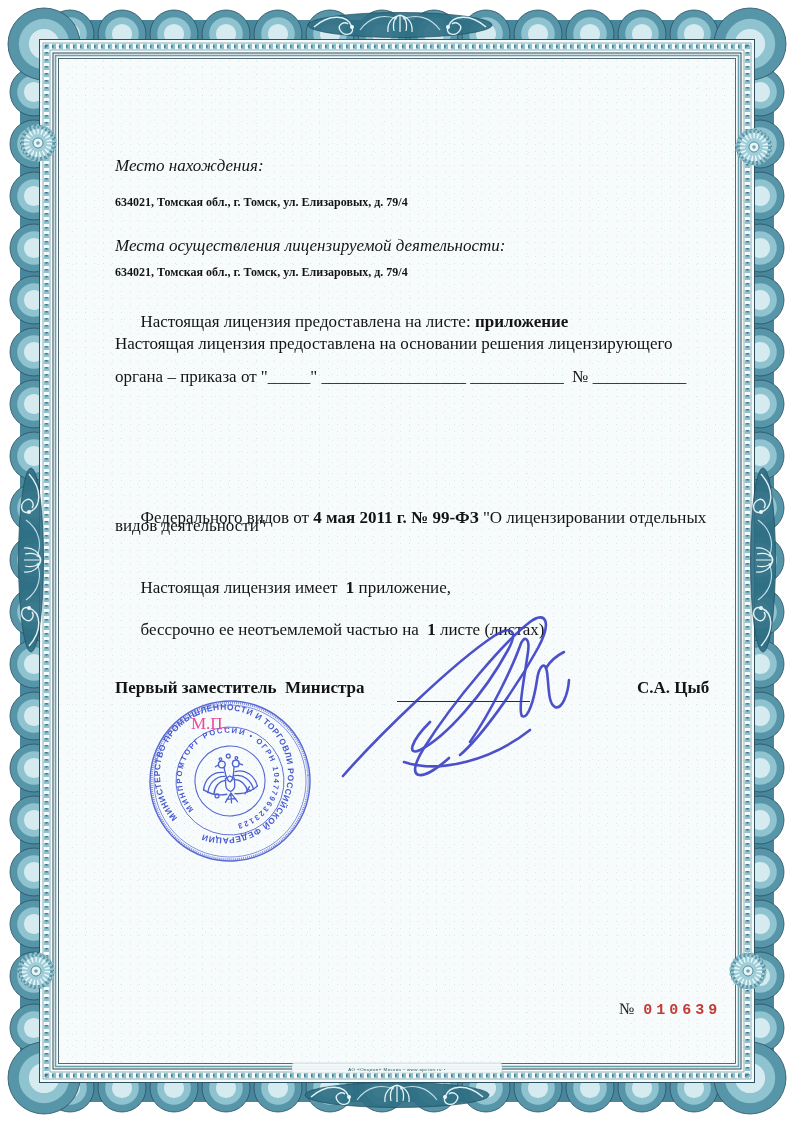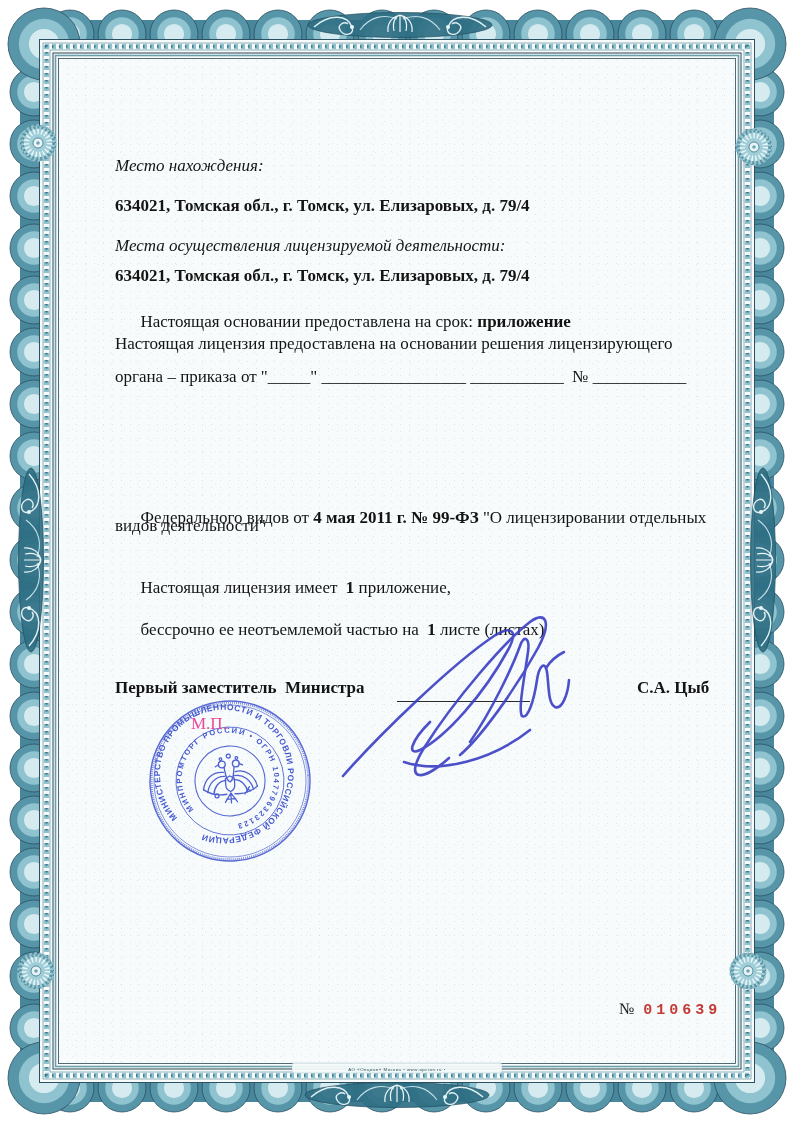--- a/index.html
+++ b/index.html
@@ -20,21 +20,21 @@
       radial-gradient(circle, rgba(160,200,215,.22) .6px, transparent 1px);
     background-size:9px 7px,13px 11px,17px 13px;
     background-position:0 0,4px 3px,8px 6px;
     z-index:0;
   }
   #border-svg{position:absolute;left:0;top:0;z-index:1;}
   .doc{position:absolute;inset:0;z-index:3;color:#141414;padding-left:6px;}
   .t{position:absolute;left:115px;white-space:pre;font-size:17px;line-height:1.15;}
   .it{font-style:italic;}
   .b{font-weight:bold;}
-  .addr{font-size:17px;}
+  .addr{font-size:12px;}
   #stamp-svg{position:absolute;left:147px;top:698px;z-index:2;transform:rotate(-4deg);}
   #sig-svg{position:absolute;left:330px;top:592px;z-index:4;}
   #sig-line{position:absolute;left:397px;top:701px;width:133px;height:0;border-top:1.4px solid #2b2b2b;z-index:3;}
   #seal-mark{position:absolute;left:191px;top:714px;font-size:17px;z-index:5;color:#ec4899;}
   #license-number{position:absolute;left:603px;top:982px;z-index:3;white-space:pre;}
   #license-number .pref{font-size:16px;color:#1c1c1c;}
   #license-number .num{
     font-family:"Liberation Mono", monospace;
     font-size:15px;letter-spacing:4px;color:#c43b36;margin-left:9px;font-weight:bold;
   }
@@ -426,21 +426,21 @@
 
     <div class="t it" style="top:156px">Место нахождения:</div>
 
     <div class="t b addr" style="top:196px">634021, Томская обл., г. Томск, ул. Елизаровых, д. 79/4</div>
 
     <div class="t it" style="top:236px">Места осуществления лицензируемой деятельности:</div>
 
     <div class="t b addr" style="top:266px">634021, Томская обл., г. Томск, ул. Елизаровых, д. 79/4</div>
 
     <div class="t" style="top:292px">
-      <span>Настоящая основании предоставлена на срок: </span><span class="b">приложение</span>
+      <span>Настоящая лицензия предоставлена на листе: </span><span class="b">приложение</span>
     </div>
 
     <div class="t" style="top:334px">Настоящая лицензия предоставлена на основании решения лицензирующего</div>
     <div class="t" style="top:367px">органа – приказа от "_____" _________________ ___________  № ___________</div>
 
     <div class="t" style="top:488px">
       <span>Федерального видов от </span><span class="b">4 мая 2011 г. № 99-ФЗ</span><span> "О лицензировании отдельных</span>
     </div>
     <div class="t" style="top:516px">видов деятельности"</div>
 

